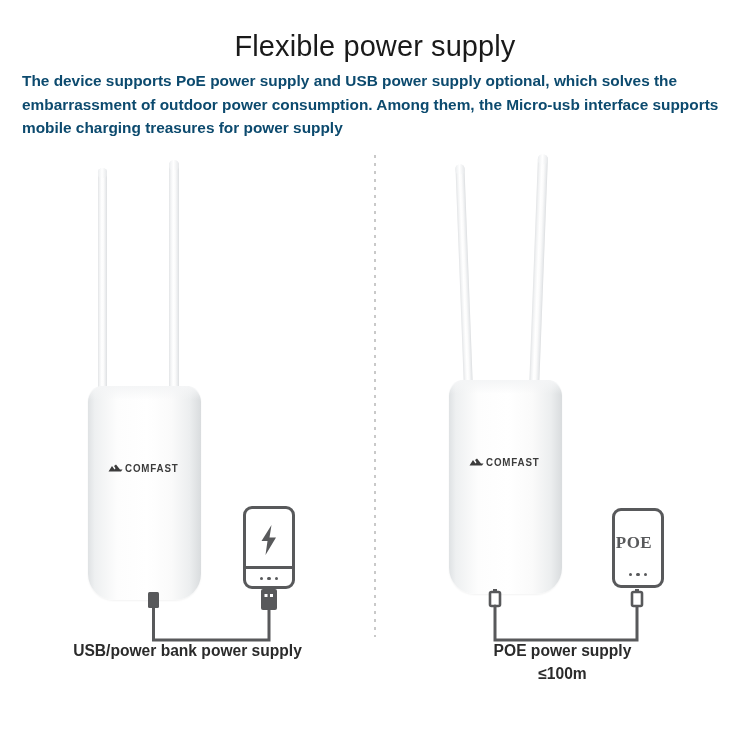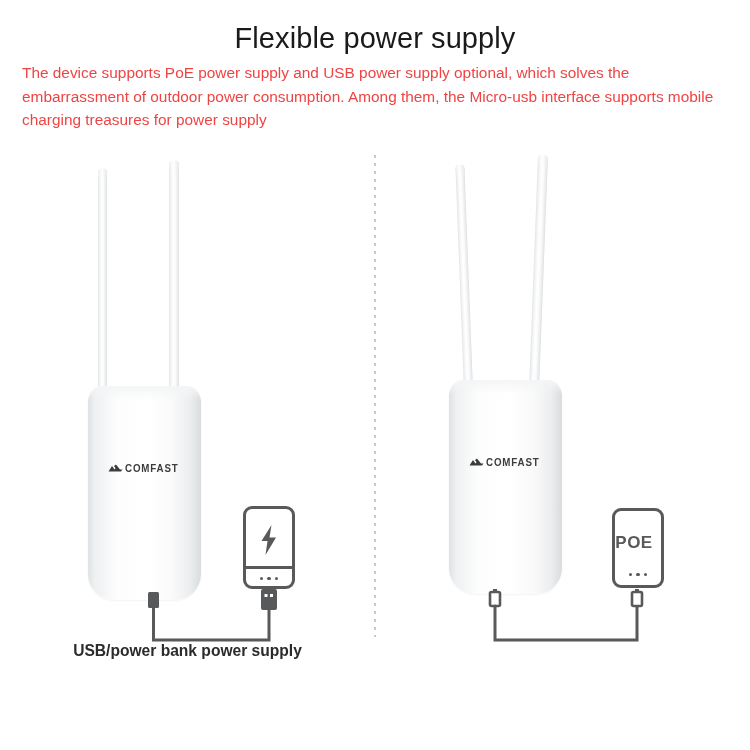--- a/index.html
+++ b/index.html
@@ -16,36 +16,36 @@
     font-family: "Liberation Sans", sans-serif;
     color: #231f20;
   }
 
   
   #header {
     position: absolute;
     left: 0;
     top: 0;
     width: 750px;
-    padding: 22px 18px 0 18px;
+    padding: 30px 18px 0 18px;
   }
   #page-title {
     font-size: 29px;
     font-weight: 400;
     text-align: center;
     line-height: 1.15;
     color: #1a1a1a;
     letter-spacing: 0.1px;
     margin: 0 0 6px 0;
   }
   #page-subtitle {
     font-size: 15.4px;
-    font-weight: 400;
+    font-weight: 700;
     line-height: 1.52;
-    color: #ef4444;
+    color: #0c4a6e;
     text-align: left;
     margin: 0;
     padding: 0 4px 0 4px;
   }
 
   
   #center-divider {
     position: absolute;
     left: 374px;
     top: 155px;
@@ -177,21 +177,21 @@
     justify-content: center;
   }
   .poe-label {
     position: absolute;
     left: 0; right: 8px;
     text-align: center;
     font-size: 17px;
     font-weight: 700;
     color: #58595b;
     letter-spacing: 0.5px;
-    font-family: Liberation Sans, sans-serif;
+    font-family: Liberation Serif, serif;
   }
 
   
   .caption {
     position: absolute;
     left: 0;
     width: 375px;
     top: 500px;
     text-align: center;
     font-size: 15.6px;
@@ -294,13 +294,17 @@
       <rect x="118" y="449" width="4" height="4" fill="#58595b"></rect>
 
       <path d="M120 466 L120 500 L262 500 L262 466" stroke="#58595b" stroke-width="3" fill="none" stroke-linecap="round"></path>
 
       <rect x="257" y="452" width="10" height="14" rx="1.5" fill="#ffffff" stroke="#58595b" stroke-width="2.6"></rect>
       <rect x="260" y="449" width="4" height="4" fill="#58595b"></rect>
     </svg>
 
   </div>
 
+  <div class="caption">
+    <div>POE power supply</div>
+    <div>≤100m</div>
+  </div>
 </section>
 
 </body></html>

